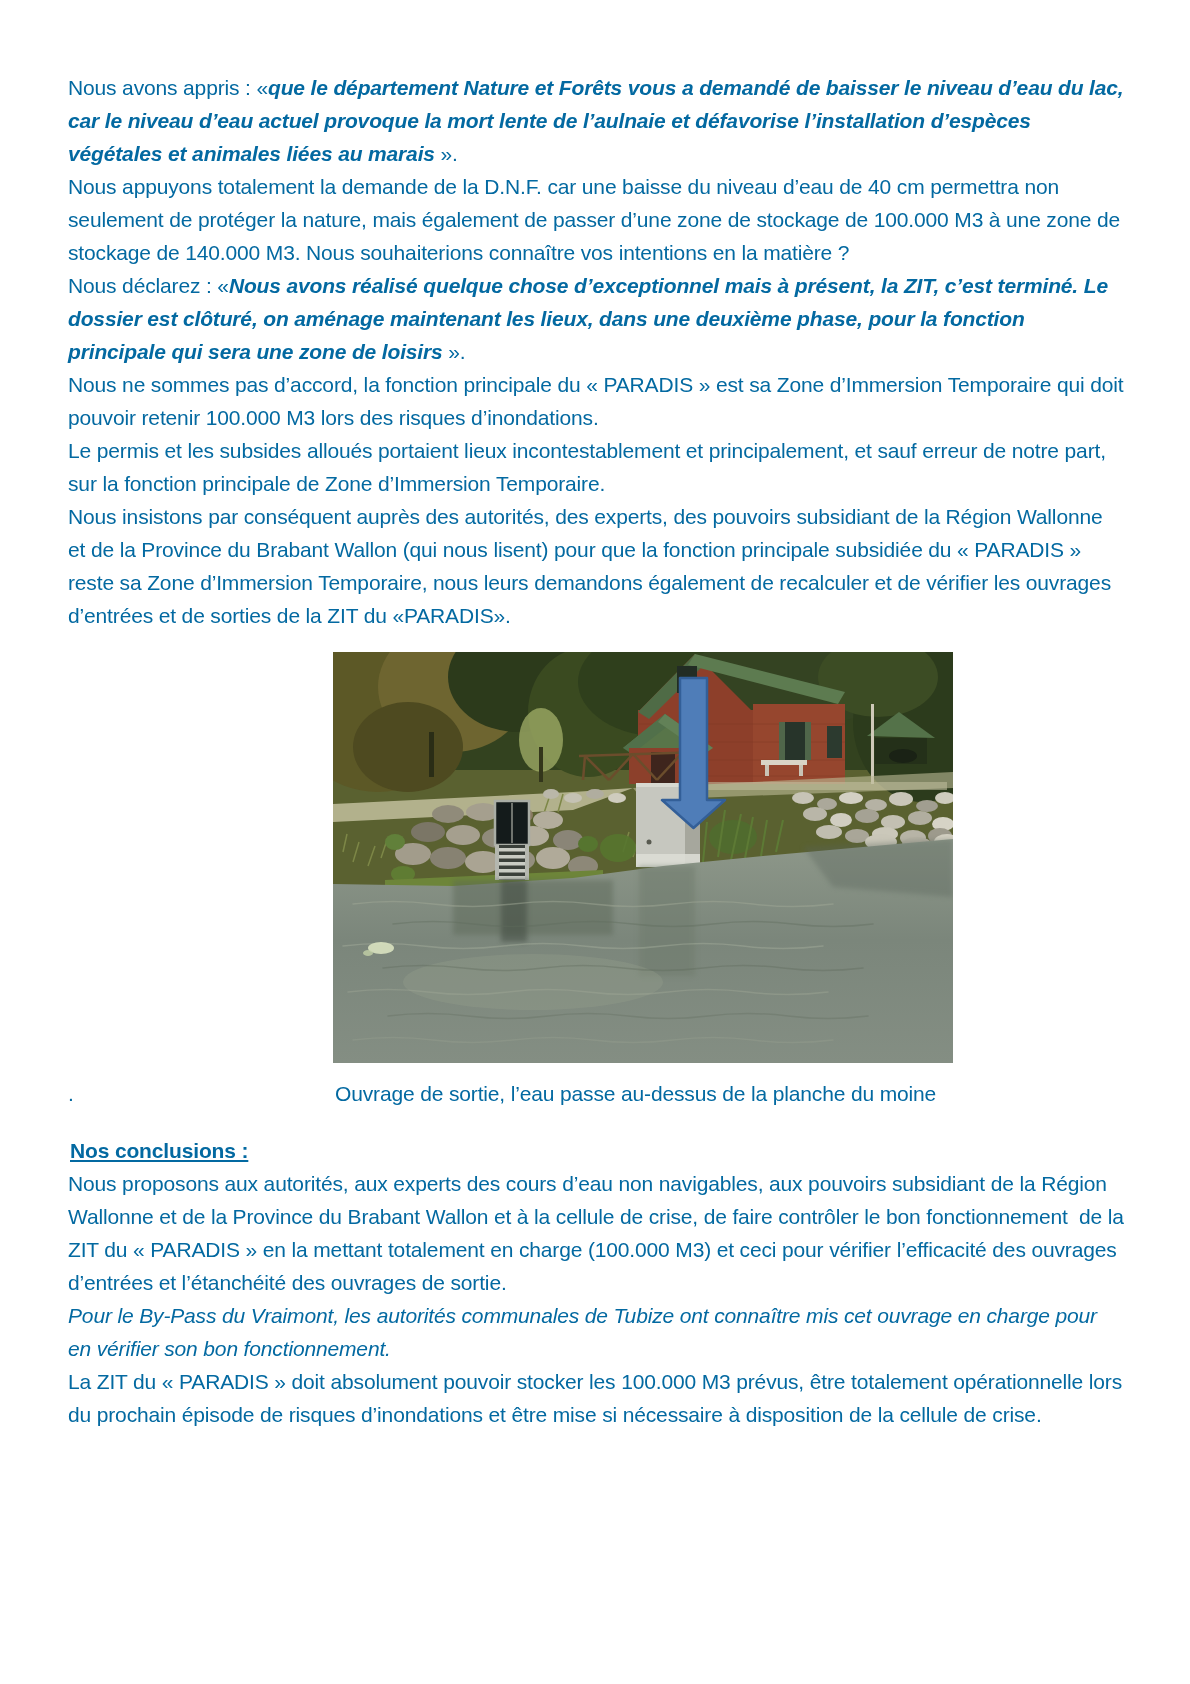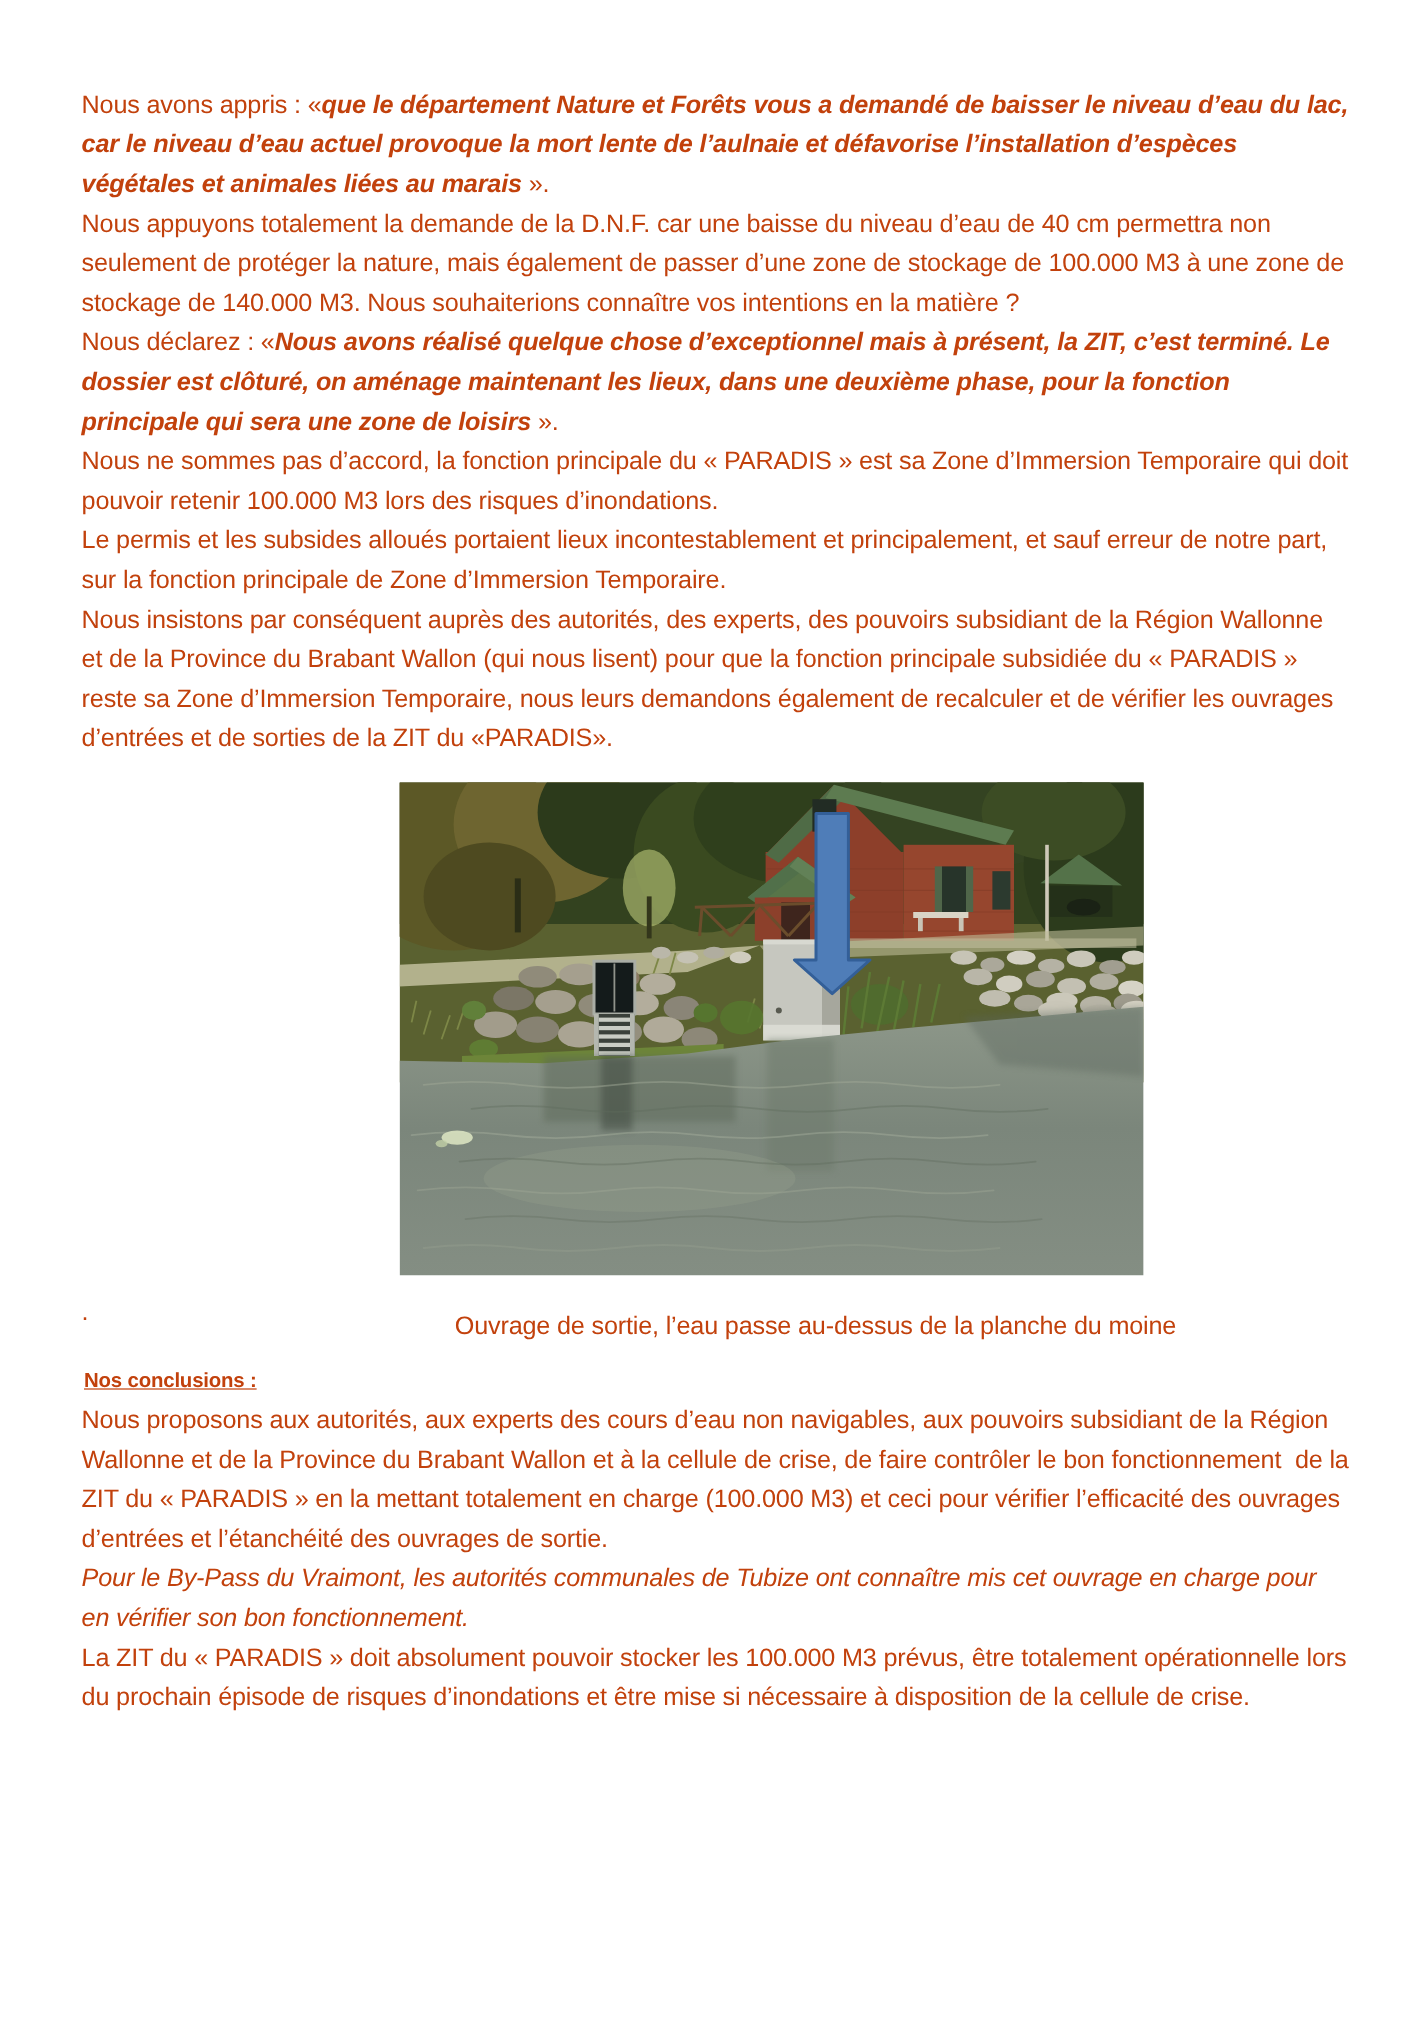--- a/index.html
+++ b/index.html
@@ -1,31 +1,31 @@
 <!DOCTYPE html>
 <html><head>
 <meta charset="utf-8">
 <style>
   html,body { margin:0; padding:0; background:#ffffff; }
   .page {
     position:relative; width:1190px; height:1684px; background:#ffffff;
-    font-family:"Liberation Sans","DejaVu Sans",sans-serif; color:#c2410c;
+    font-family:"Liberation Sans","DejaVu Sans",sans-serif; color:#0369a1;
     overflow:hidden;
   }
   .content { position:absolute; left:68px; top:71px; width:1056px;
              font-size:21px; line-height:33px; letter-spacing:-0.15px; }
   p.para { margin:0; white-space:pre-wrap; }
   .quote { font-weight:bold; font-style:italic; }
   .italic { font-style:italic; }
   .gap-lg { margin-top:34px; }
   .photo-wrap { margin:20px 0 0 265px; width:620px; height:411px; line-height:0; }
   .caption-row { position:relative; height:33px; margin-top:14px; }
   .caption-dot { position:absolute; left:0; top:0; }
-  .caption-text { position:absolute; left:267px; top:12px; white-space:nowrap;margin-left:44px; }
-  .heading { margin:24px 0 0 0; padding-left:2px; font-size:17px; font-weight:bold;
+  .caption-text { position:absolute; left:267px; top:0; white-space:nowrap; }
+  .heading { margin:24px 0 0 0; padding-left:2px; font-size:21px; font-weight:bold;
              text-decoration:underline; line-height:33px; white-space:pre-wrap; }
   .p8 { margin-top:22px; }
   .p10 { margin-top:24px; }
   .arrow { stroke:#335f98; stroke-width:2.5; stroke-linejoin:round; }
 </style>
 </head>
 <body>
 
 <div class="page">
   <div class="content">

